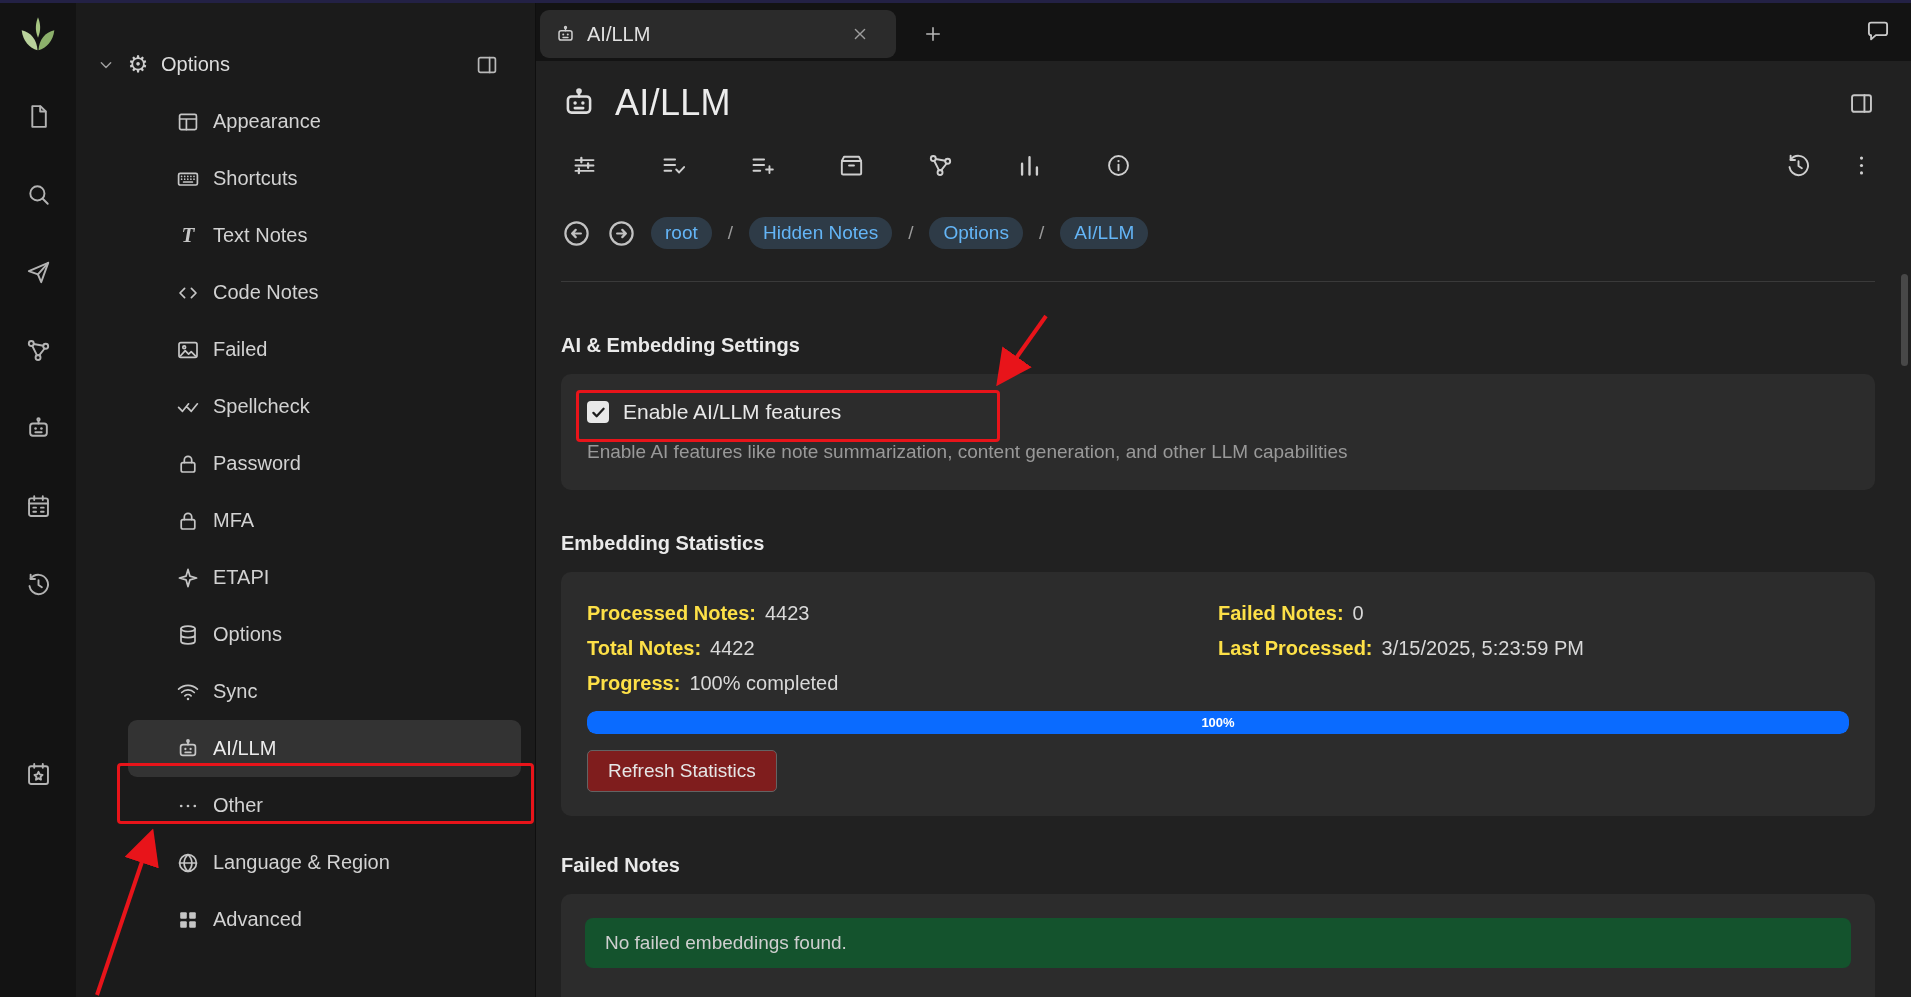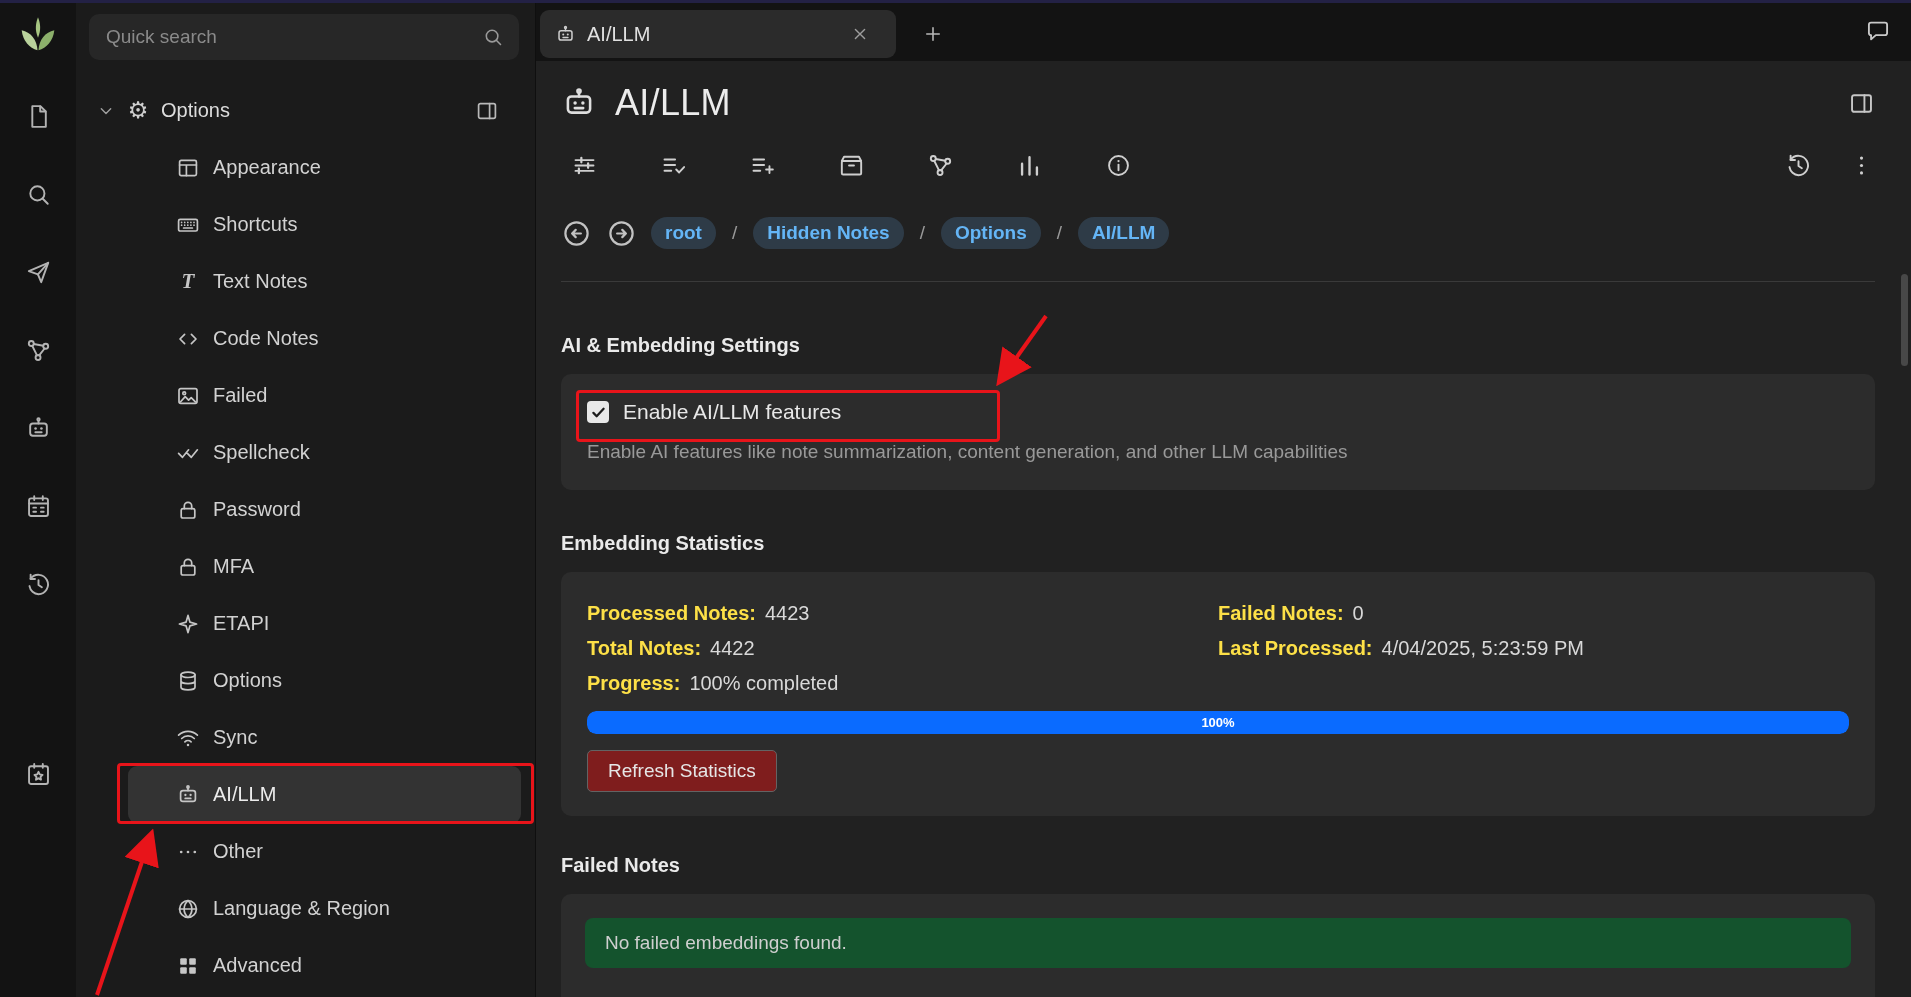--- a/index.html
+++ b/index.html
@@ -61,21 +61,21 @@
   .title-row .split { margin-left:auto; width:27px; height:27px; color:#c6c6c6; }
 
   .ribbon { display:flex; align-items:center; margin-top:10px; height:52px; gap:62px; padding-left:10px; color:#cfcfcf; }
   .ribbon .rbtn { width:27px; height:27px; display:flex; }
   .ribbon .rbtn .ic { width:27px; height:27px; }
   .ribbon .right { margin-left:auto; display:flex; gap:36px; }
 
   .crumbs { display:flex; align-items:center; margin-top:24px; gap:14px; font-size:19px; height:36px; }
   .navbtn { width:31px; height:31px; color:#c2c2c2; }
   .navbtn .ic { width:31px; height:31px; }
-  .pill { background:#2e3b47; color:#64b5f6; padding:5px 14px; border-radius:16px; line-height:1.2;font-weight:bold; }
+  .pill { background:#2e3b47; color:#64b5f6; padding:5px 14px; border-radius:16px; line-height:1.2; }
   .sep { color:#9a9a9a; margin:0 2px; }
 
   .divider { border:none; border-top:1px solid #3a3a3a; margin:30px 0 0 0; }
 
   .section-h { font-size:20px; font-weight:700; color:#eaeaea; margin:50px 0 0 0; line-height:26px; }
   .section-h.h2 { margin-top:40px; }
   .section-h.h3 { margin-top:36px; }
 
   .card { background:#2c2c2c; border-radius:10px; margin-top:16px; }
   .card1 { padding:20px 26px 26px; }
@@ -191,29 +191,20 @@
           <svg viewBox="0 0 24 24" fill="none" stroke="currentColor" stroke-width="1.7" stroke-linecap="round" stroke-linejoin="round">
             <rect x="3.6" y="4.6" width="16.8" height="15.8" rx="1.8"></rect>
             <path d="M8.2 2.6v3.4M15.8 2.6v3.4"></path>
             <path d="M12 9.6l1.1 2.3 2.5.4-1.8 1.8.4 2.5-2.2-1.2-2.2 1.2.4-2.5-1.8-1.8 2.5-.4z"></path>
           </svg>
         </span>
       </button>
   </aside>
 
   <aside class="sidebar">
-    <div class="qsearch">
-      <input type="text" placeholder="Quick search" style="">
-      <span class="ic">
-          <svg viewBox="0 0 24 24" fill="none" stroke="currentColor" stroke-width="1.7" stroke-linecap="round" stroke-linejoin="round">
-            <circle cx="11" cy="11" r="6.3"></circle>
-            <path d="M15.6 15.6l4.6 4.6"></path>
-          </svg>
-        </span>
-    </div>
     <div class="tree">
       <div class="tree-root">
         <span class="ic chev">
             <svg viewBox="0 0 24 24" fill="none" stroke="currentColor" stroke-width="1.7" stroke-linecap="round" stroke-linejoin="round">
               <path d="M6.4 9.4l5.6 5.6 5.6-5.6"></path>
             </svg>
           </span>
         <span class="ic main-ic">
             <span class="uni" style="font-size:23px">⚙</span>
           </span>
@@ -540,21 +531,21 @@
       <h2 class="section-h h2">Embedding Statistics</h2>
       <div class="card card2">
         <div class="statgrid">
           <div class="statcol">
             <div class="statrow"><b>Processed Notes:</b><span>4423</span></div>
             <div class="statrow"><b>Total Notes:</b><span>4422</span></div>
             <div class="statrow"><b>Progress:</b><span>100% completed</span></div>
           </div>
           <div class="statcol">
             <div class="statrow"><b>Failed Notes:</b><span>0</span></div>
-            <div class="statrow"><b>Last Processed:</b><span>4/04/2025, 5:23:59 PM</span></div>
+            <div class="statrow"><b>Last Processed:</b><span>3/15/2025, 5:23:59 PM</span></div>
           </div>
         </div>
         <div class="ptrack">
           <div class="pfill" style="width: 100%;"></div>
           <div class="plabel">100%</div>
         </div>
         <button class="refresh">Refresh Statistics</button>
       </div>
 
       <h2 class="section-h h3">Failed Notes</h2>

